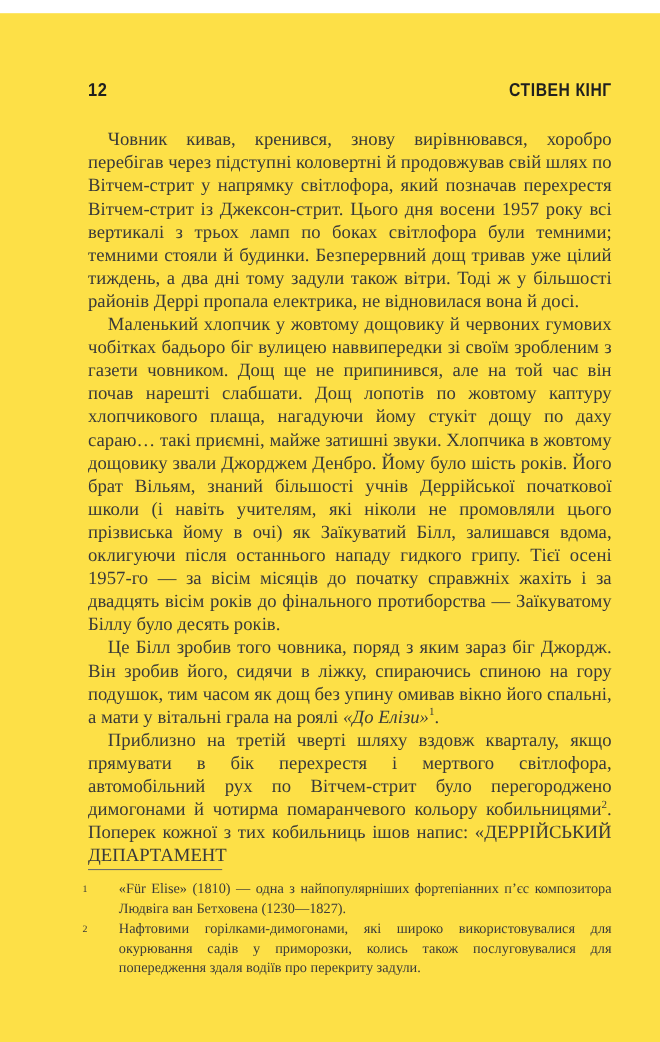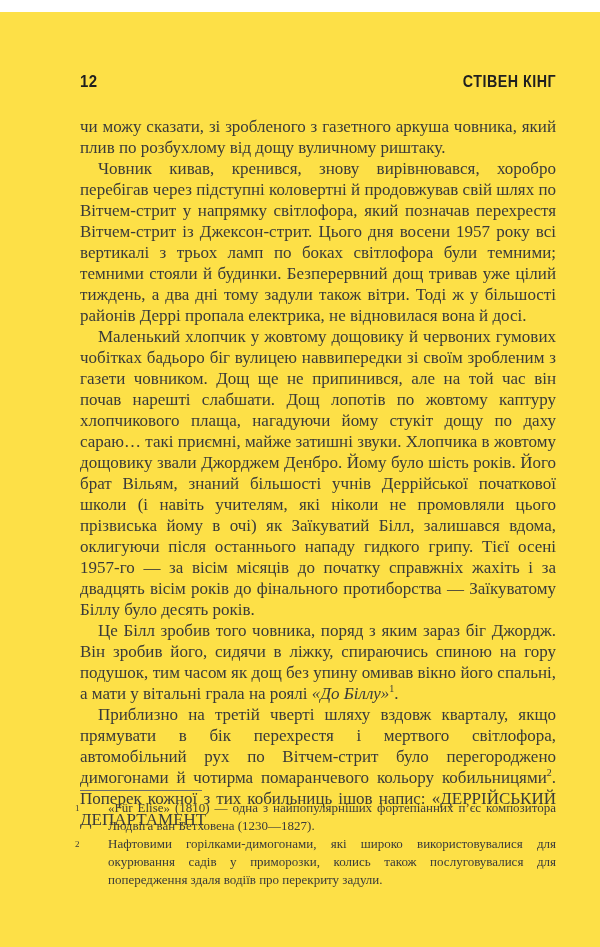--- a/index.html
+++ b/index.html
@@ -105,27 +105,26 @@
 <body>
 
 <div class="page">
 
   <header class="page-header">
     <span class="page-number">12</span>
     <span class="running-head">СТІВЕН КІНГ</span>
   </header>
 
   <main class="body-text">
-    <p class="noindent">чи можу сказати, зі зробленого з газетного аркуша човника, який плив по розбухлому від дощу вуличному риштаку.</p>
 
     <p>Човник кивав, кренився, знову вирівнювався, хоробро перебігав через підступні коловертні й продовжував свій шлях по Вітчем-стрит у напрямку світлофора, який позначав перехрестя Вітчем-стрит із Джексон-стрит. Цього дня восени 1957 року всі вертикалі з трьох ламп по боках світлофора були темними; темними стояли й будинки. Безперервний дощ тривав уже цілий тиждень, а два дні тому задули також вітри. Тоді ж у більшості районів Деррі пропала електрика, не відновилася вона й досі.</p>
 
     <p>Маленький хлопчик у жовтому дощовику й червоних гумових чобітках бадьоро біг вулицею наввипередки зі своїм зробленим з газети човником. Дощ ще не припинився, але на той час він почав нарешті слабшати. Дощ лопотів по жовтому каптуру хлопчикового плаща, нагадуючи йому стукіт дощу по даху сараю… такі приємні, майже затишні звуки. Хлопчика в жовтому дощовику звали Джорджем Денбро. Йому було шість років. Його брат Вільям, знаний більшості учнів Деррійської початкової школи (і навіть учителям, які ніколи не промовляли цього прізвиська йому в очі) як Заїкуватий Білл, залишався вдома, оклигуючи після останнього нападу гидкого грипу. Тієї осені 1957-го — за вісім місяців до початку справжніх жахіть і за двадцять вісім років до фінального протиборства — Заїкуватому Біллу було десять років.</p>
 
-    <p><span>Це Білл зробив того човника, поряд з яким зараз біг Джордж. Він зробив його, сидячи в ліжку, спираючись спиною на гору подушок, тим часом як дощ без упину омивав вікно його спальні, а мати у вітальні грала на роялі </span><span class="italic-title">«До Біллу»</span><sup>1</sup><span>.</span></p>
+    <p><span>Це Білл зробив того човника, поряд з яким зараз біг Джордж. Він зробив його, сидячи в ліжку, спираючись спиною на гору подушок, тим часом як дощ без упину омивав вікно його спальні, а мати у вітальні грала на роялі </span><span class="italic-title">«До Елізи»</span><sup>1</sup><span>.</span></p>
 
     <p><span>Приблизно на третій чверті шляху вздовж кварталу, якщо прямувати в бік перехрестя і мертвого світлофора, автомобільний рух по Вітчем-стрит було перегороджено димогонами й чотирма помаранчевого кольору кобильницями</span><sup>2</sup><span>. Поперек кожної з тих кобильниць ішов напис: «ДЕРРІЙСЬКИЙ ДЕПАРТАМЕНТ</span></p>
   </main>
 
   <footer class="footnotes">
     <div class="fn-rule"></div>
 
     <div class="fn">
       <span class="fn-marker">1</span>
       <span class="fn-text">«Für Elise» (1810) — одна з найпопулярніших фортепіанних п’єс композитора Людвіга ван Бетховена (1230—1827).</span>

